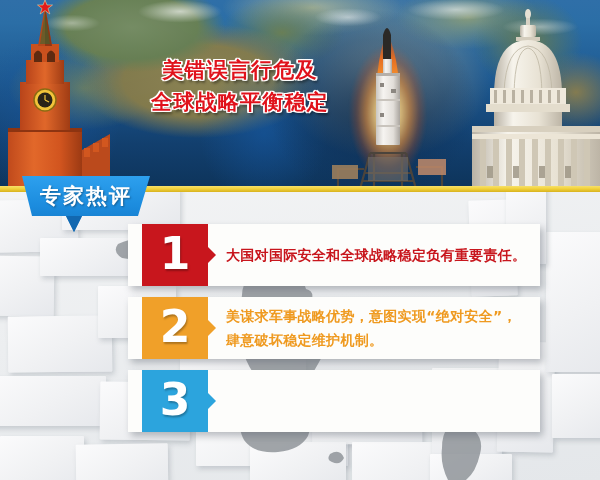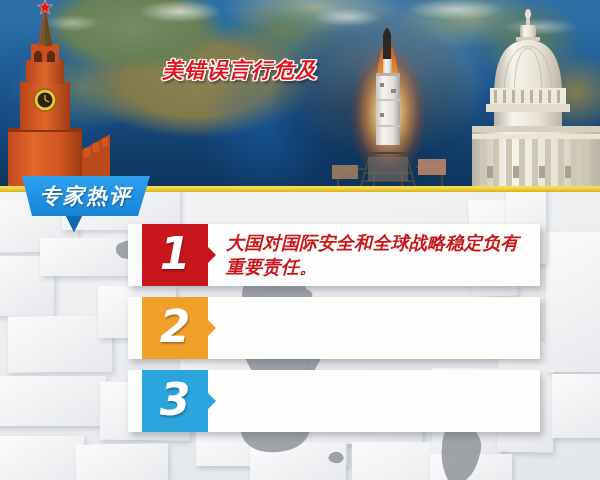--- a/index.html
+++ b/index.html
@@ -7,21 +7,20 @@
     width: 600px; height: 480px;
     overflow: hidden;
     font-family: "DejaVu Sans", "Liberation Sans", sans-serif;
     background: #ffffff;
   }
 
   #poster {
     position: relative;
     width: 600px; height: 480px;
     overflow: hidden;
-    font-style: italic;
   }
 
   
   .hero {
     position: absolute;
     left: 0; top: 0;
     width: 600px; height: 192px;
     overflow: hidden;
     background:
       radial-gradient(ellipse 150px 120px at 64% 38%, rgba(255,235,190,0.55) 0%, rgba(255,200,120,0.18) 45%, rgba(0,0,0,0) 72%),
@@ -184,21 +183,21 @@
     border-bottom: 8px solid transparent;
     border-left: 8px solid currentColor;
   }
   .card.c1 .numblock { background: #c8161d; color: #c8161d; }
   .card.c2 .numblock { background: #f0a029; color: #f0a029; }
   .card.c3 .numblock { background: #2ca4dd; color: #2ca4dd; }
 
   .card-text {
     flex: 1 1 auto;
     padding: 7px 10px 7px 18px;
-    font-size: 18px;
+    font-size: 14px;
     font-weight: bold;
     line-height: 24px;
     letter-spacing: 0.3px;
     display: flex;
     align-items: center;
   }
   .card.c1 .card-text { color: #c8161d; }
   .card.c2 .card-text { color: #ef9a20; }
   .card.c3 .card-text { color: #2390d0; }
 </style>
@@ -359,20 +358,21 @@
           <rect x="23" y="166" width="6" height="12"></rect>
             <rect x="49" y="166" width="6" height="12"></rect>
           <rect x="75" y="166" width="6" height="12"></rect>
             <rect x="101" y="166" width="6" height="12"></rect>
         </g>
       </svg>
     </div>
 
     <div class="hero-title">
       <div class="line l1">美错误言行危及</div>
+      <div class="line l2">全球战略平衡稳定</div>
     </div>
   </div>
 
   <div class="gold-rule"></div>
 
   <div class="body-bg">
     <div class="tiles">
       <div class="tile" style="left:-14px;  top:8px;   width:92px;  height:52px; transform:rotate(-1deg);"></div>
       <div class="tile" style="left:62px;   top:-6px;  width:118px; height:44px;"></div>
       <div class="tile" style="left:-20px;  top:64px;  width:74px;  height:60px; transform:rotate(1deg);"></div>
@@ -442,20 +442,21 @@
         <span class="num">1</span>
       </div>
       <div class="card-text">大国对国际安全和全球战略稳定负有重要责任。</div>
     </div>
 
     <div class="card c2">
       <div class="card-stripe"></div>
       <div class="numblock">
         <span class="num">2</span>
       </div>
+      <div class="card-text">美谋求军事战略优势，意图实现“绝对安全”，肆意破坏稳定维护机制。</div>
     </div>
 
     <div class="card c3">
       <div class="card-stripe"></div>
       <div class="numblock">
         <span class="num">3</span>
       </div>
     </div>
 
   </div>

